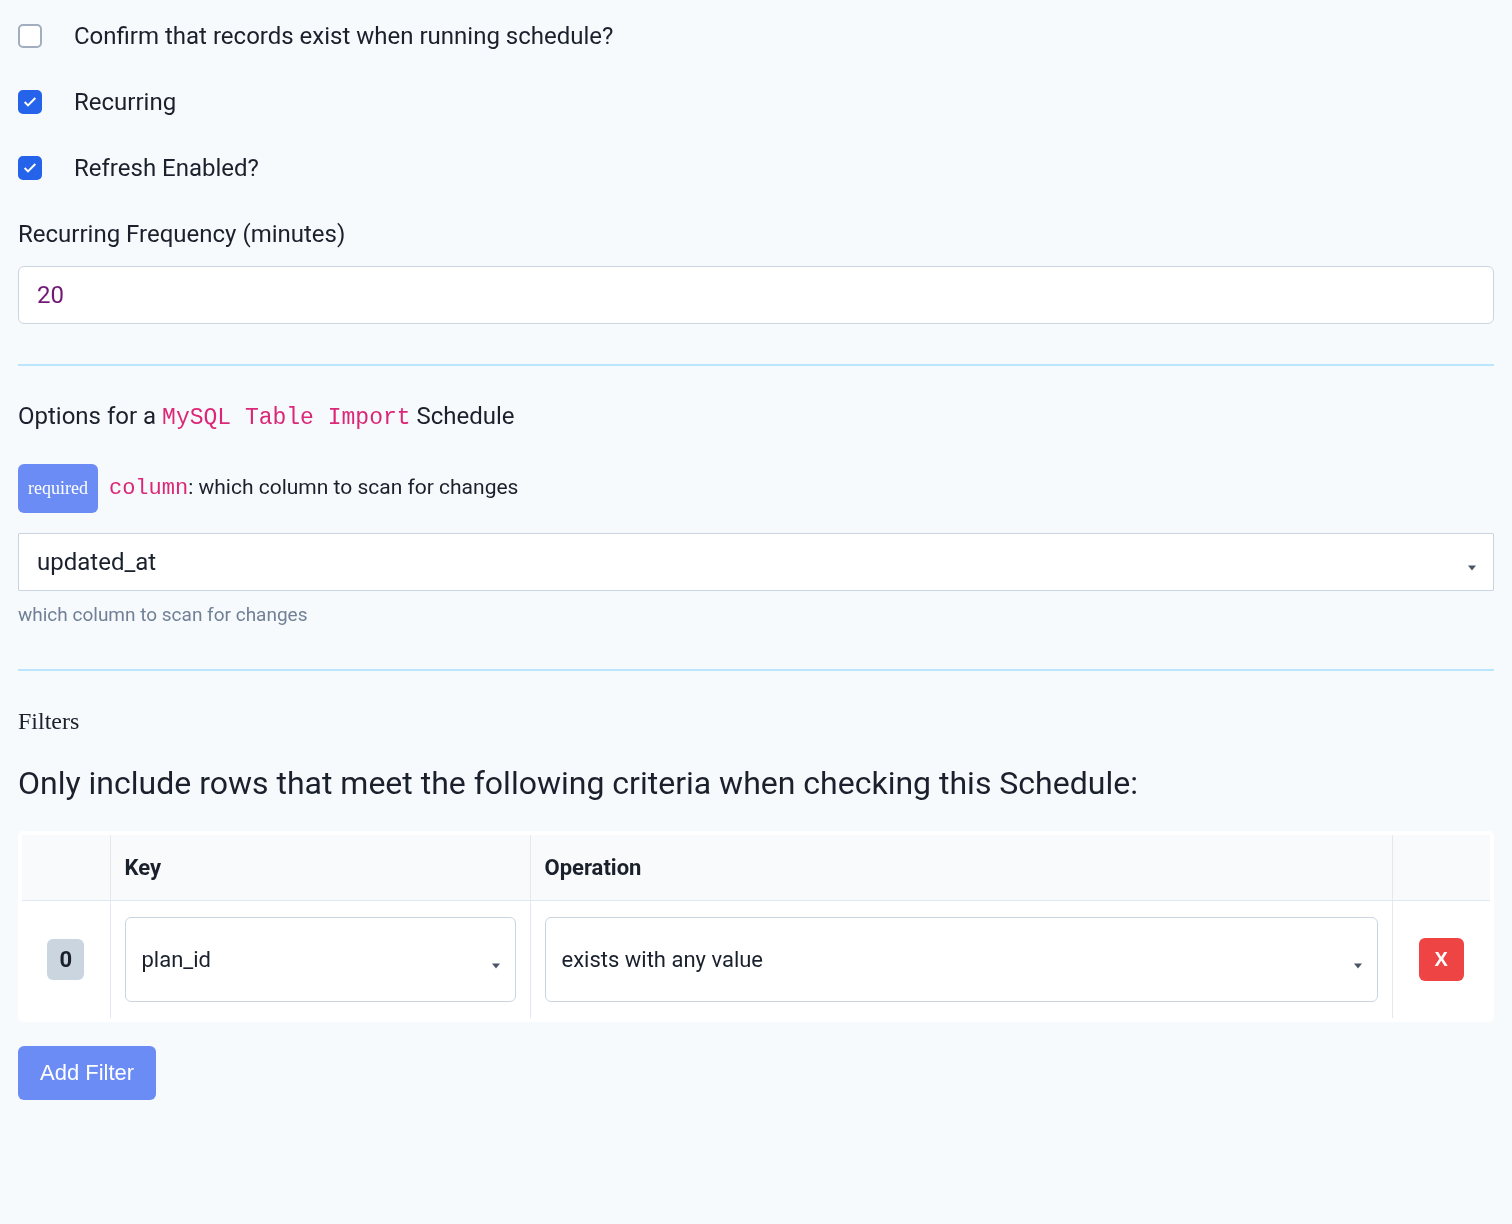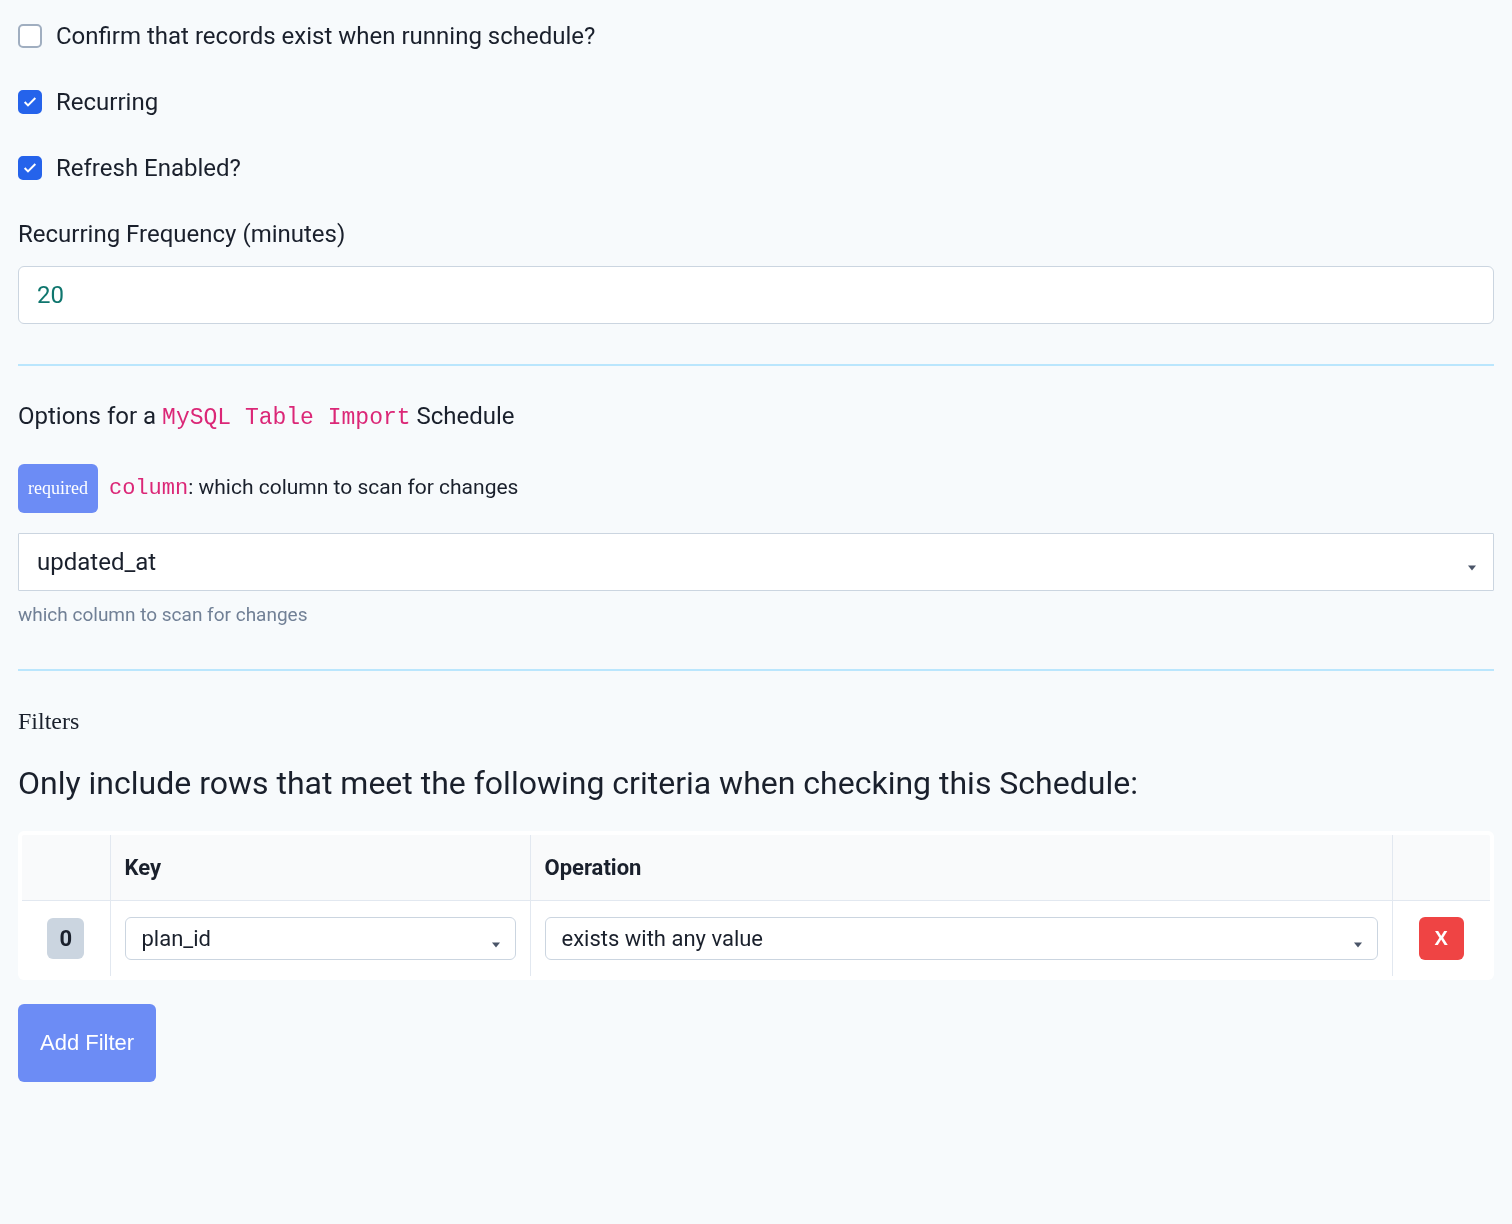--- a/index.html
+++ b/index.html
@@ -8,21 +8,21 @@
   background: #f7fafc;
   color: #1a202c;
   padding: 18px;
   font-size: 20px;
   line-height: 1.5;
   width: 1512px;
 }
 .checkbox-row {
   display: flex;
   align-items: center;
-  gap: 14px;
+  gap: 32px;
   margin-bottom: 30px;
 }
 .checkbox {
   width: 24px;
   height: 24px;
   border: 2px solid #a0aec0;
   border-radius: 5px;
   background: #fff;
   display: flex;
   align-items: center;
@@ -51,21 +51,21 @@
   margin-bottom: 14px;
   display: block;
 }
 .text-input {
   width: 100%;
   padding: 14px 18px;
   font-size: 24px;
   border: 1px solid #cbd5e0;
   border-radius: 6px;
   background: #fff;
-  color: #0f766e;
+  color: #701a75;
   font-family: inherit;
 }
 .divider {
   border: none;
   border-top: 2px solid #bae6fd;
   margin: 40px 0 32px 0;
 }
 .section-heading {
   font-size: 24px;
   margin-bottom: 28px;
@@ -169,21 +169,21 @@
   background: #cbd5e0;
   color: #1a202c;
   font-weight: 700;
   font-size: 22px;
   padding: 4px 12px;
   border-radius: 6px;
   display: inline-block;
 }
 .small-select {
   width: 100%;
-  padding: 8px 16px;
+  padding: 29px 16px;
   font-size: 22px;
   border: 1px solid #cbd5e0;
   border-radius: 6px;
   background: #fff;
   color: #1a202c;
   appearance: none;
   -webkit-appearance: none;
   font-family: inherit;
   cursor: pointer;
 }
@@ -200,21 +200,21 @@
   padding: 10px 16px;
   font-size: 20px;
   font-weight: 600;
   cursor: pointer;
 }
 .add-filter-btn {
   background: #6c8cf5;
   color: #fff;
   border: none;
   border-radius: 6px;
-  padding: 26px 22px;
+  padding: 14px 22px;
   font-size: 22px;
   font-weight: 500;
   cursor: pointer;
   margin-top: 24px;
 }
 </style>
 </head>
 <body>
 
 

